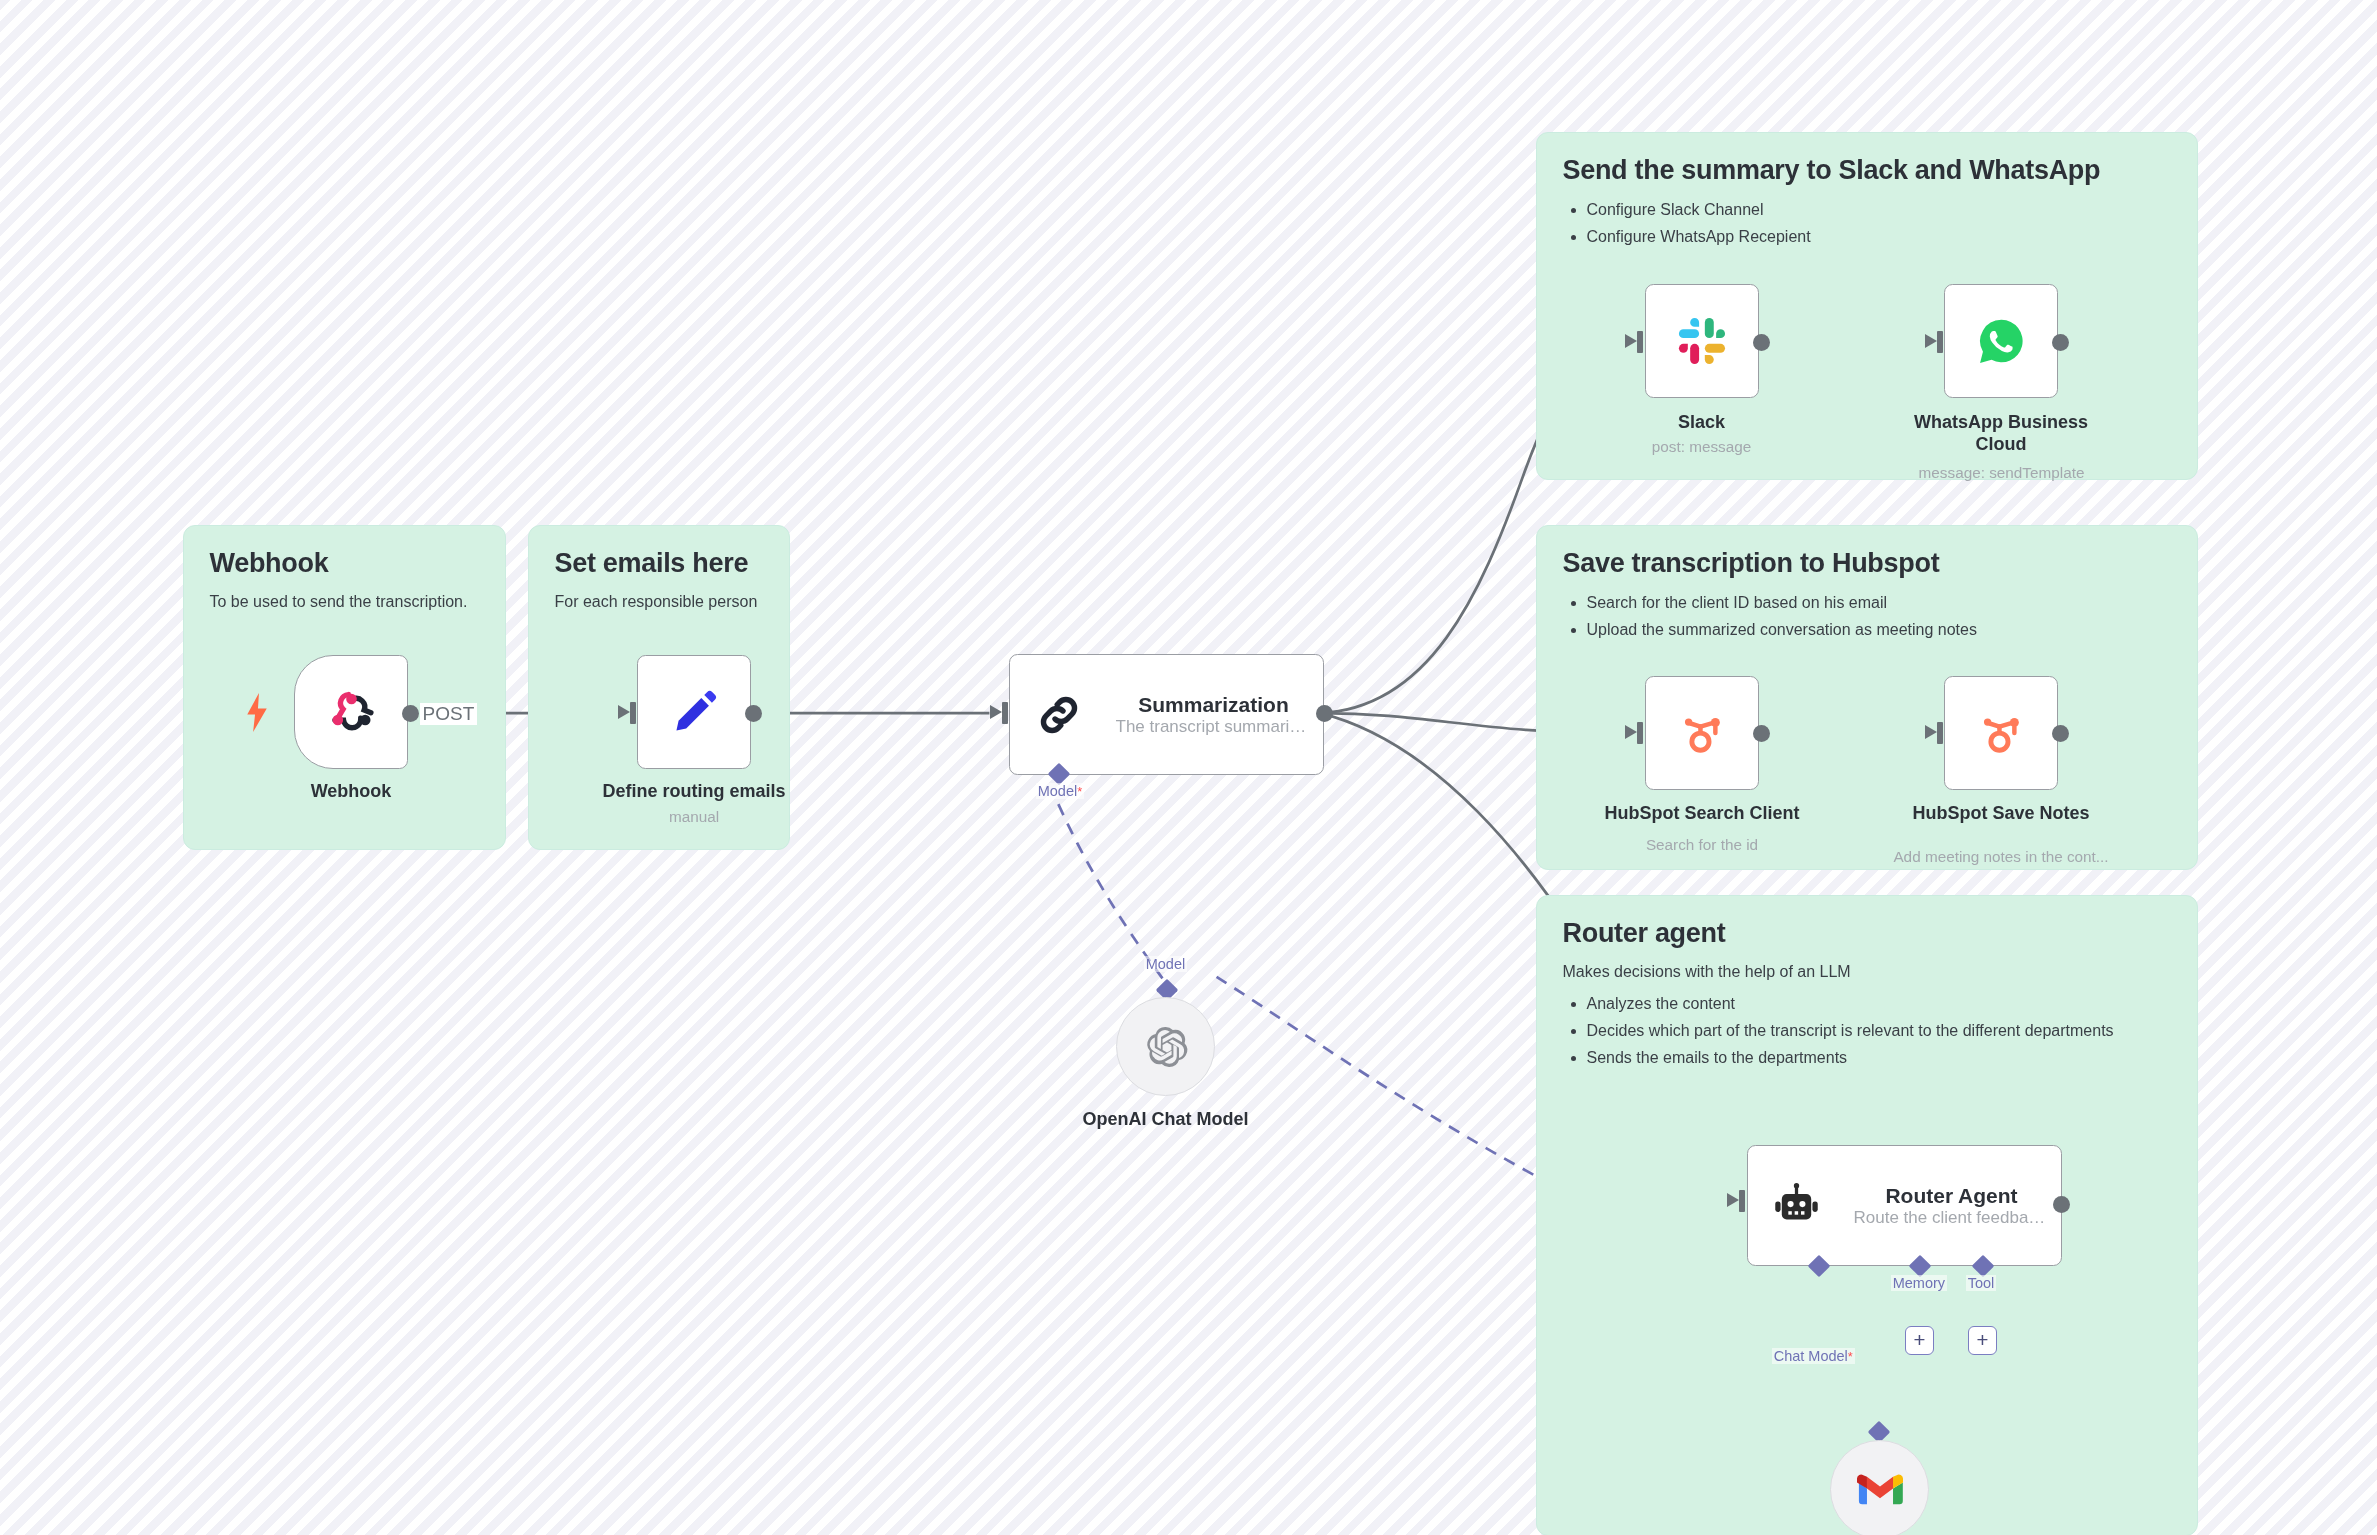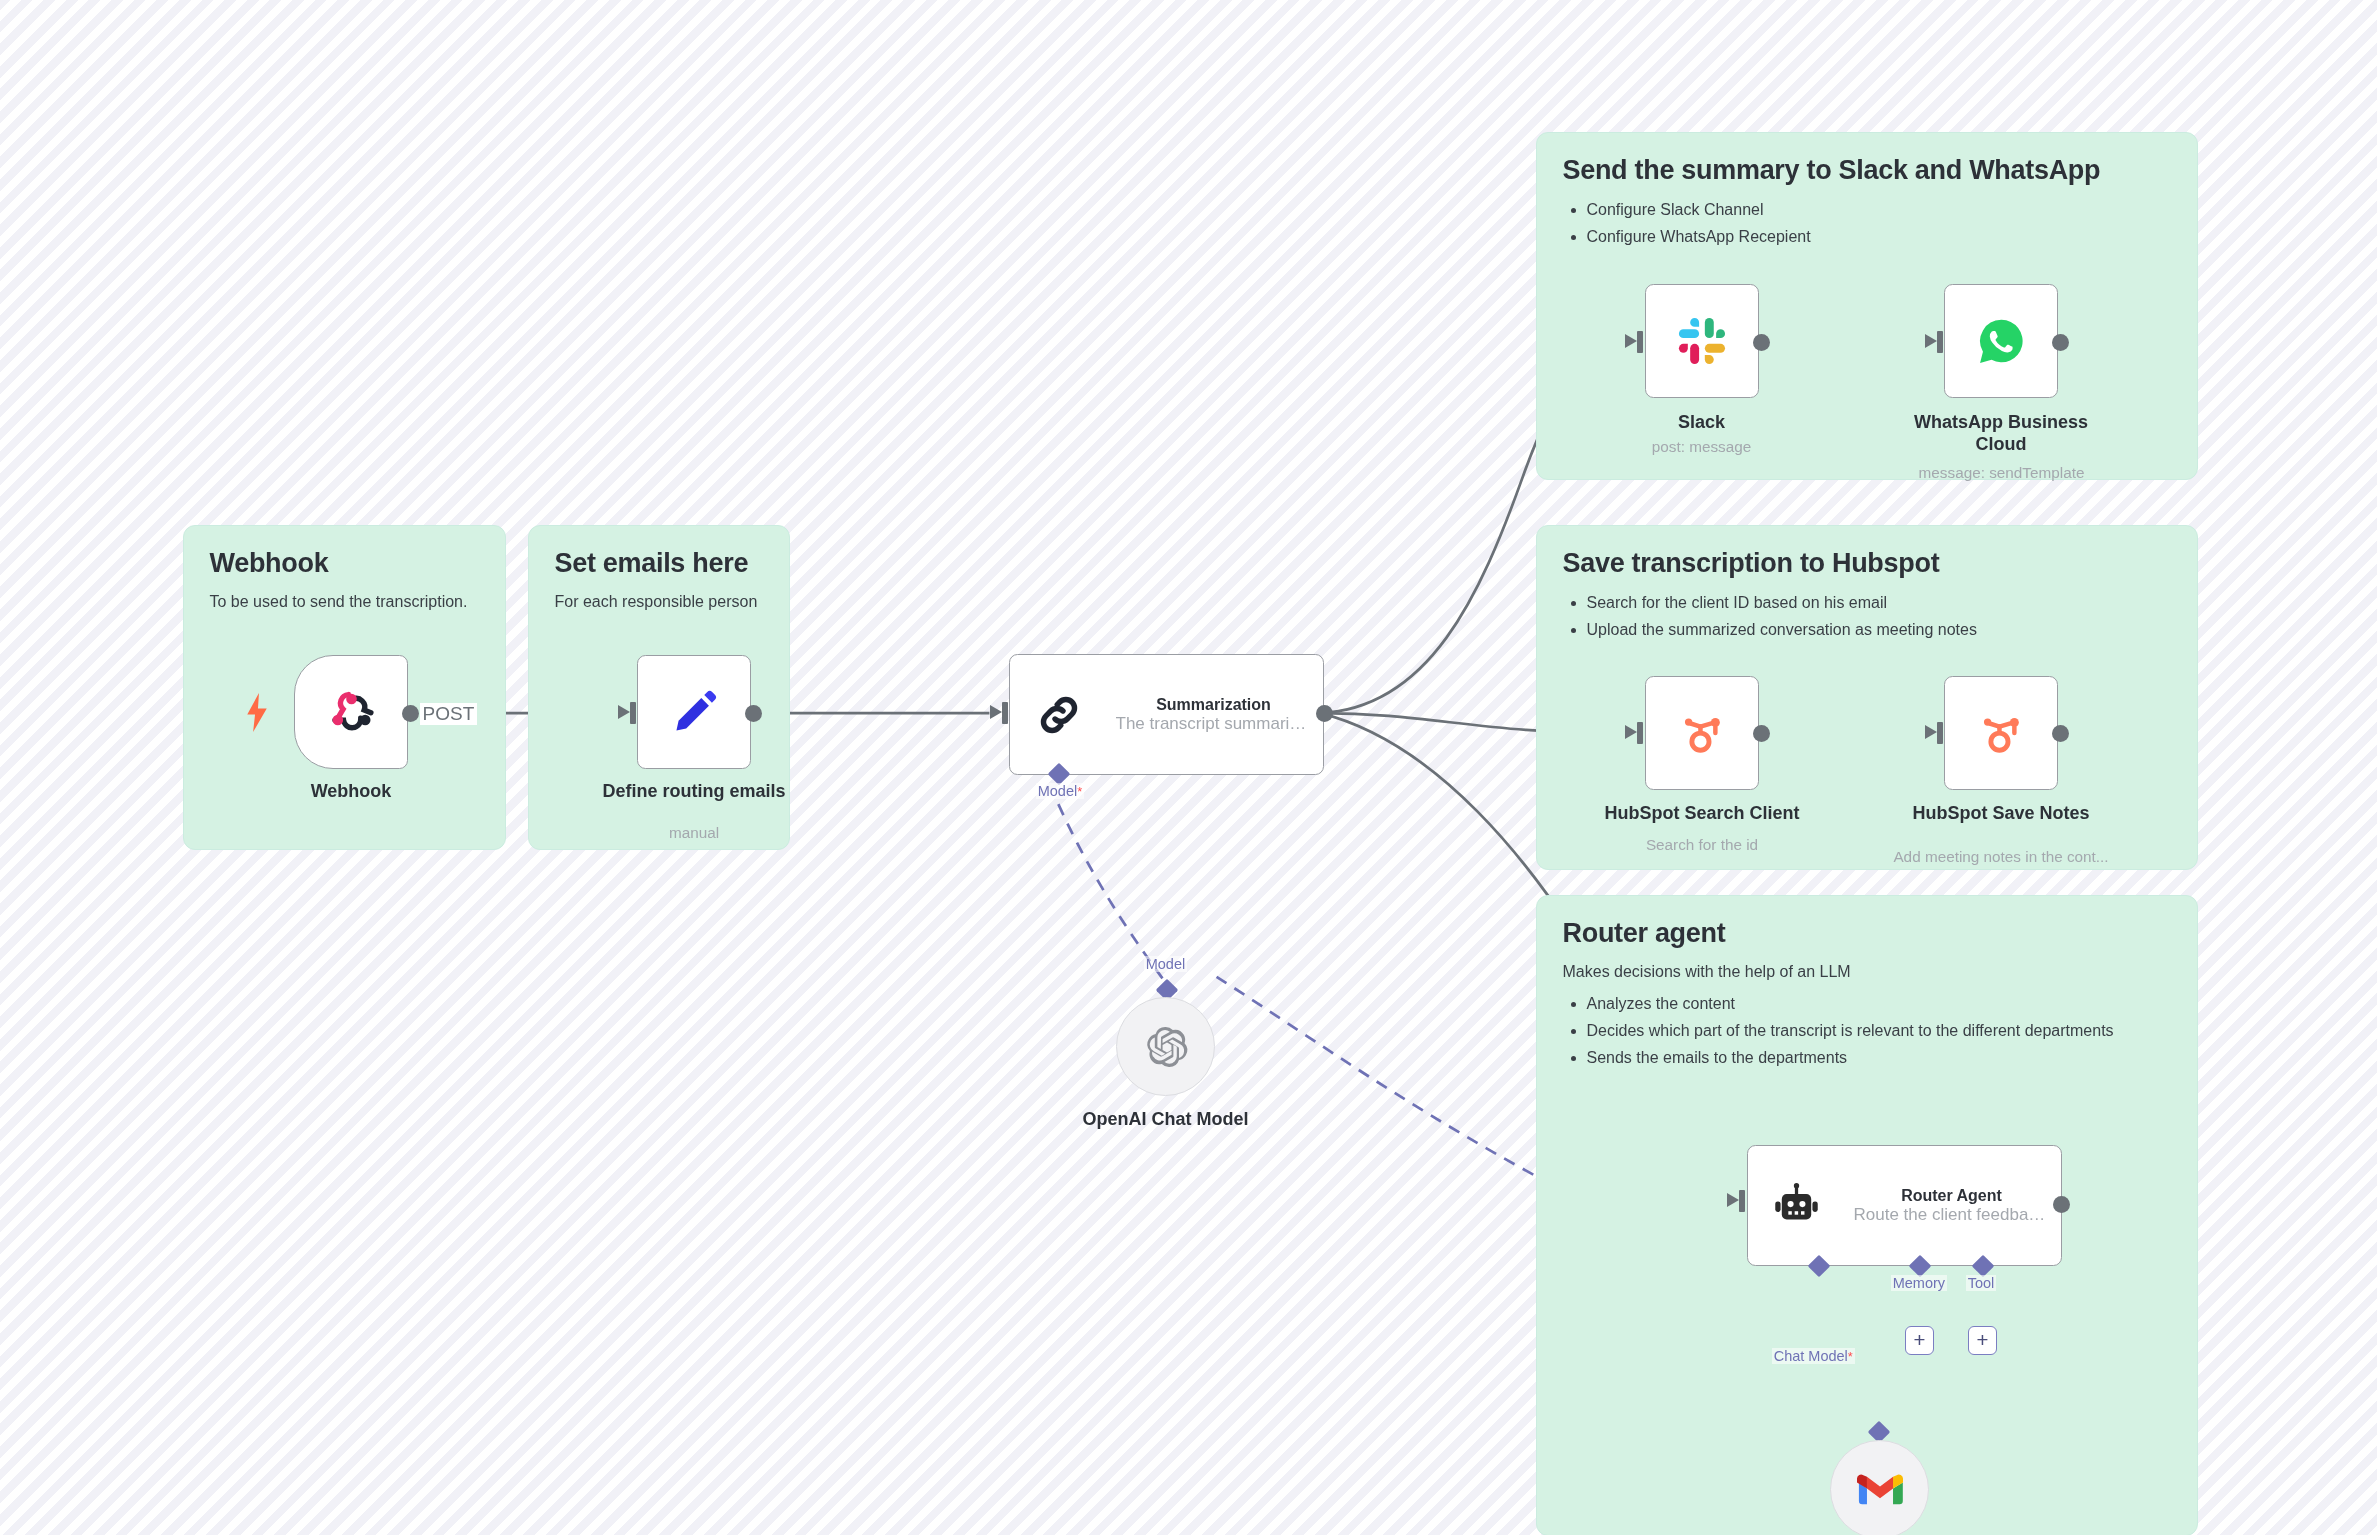--- a/index.html
+++ b/index.html
@@ -84,21 +84,21 @@
     flex: 0 0 auto;
   }
   .node-text {
     margin-left: 19px;
     display: flex; flex-direction: column;
     align-items: center;
     flex: 1 1 auto;
     overflow: hidden;
   }
   .node-inner-title {
-    font-size: 16px; font-weight: bold; color: #2d3138;
+    font-size: 21px; font-weight: bold; color: #2d3138;
     white-space: nowrap;
   }
   .node-inner-sub {
     font-size: 17px; color: #a4a8ae;
     white-space: nowrap; overflow: hidden; text-overflow: ellipsis;
     max-width: 196px;
   }
 
   .node-caption {
     position: absolute;
@@ -303,21 +303,21 @@
   <div class="node" style="left:637px; top:655px; width:114px; height:114px;">
     <span class="node-icon">
       <svg width="51" height="51" viewBox="0 0 24 24">
         <path d="M3.5 20.5l1-4.6L15.2 5.2l3.6 3.6L8.1 19.5z" fill="#2f30e0"></path>
         <path d="M16.6 3.8l1.4-1.4a1.6 1.6 0 0 1 2.3 0l1.3 1.3a1.6 1.6 0 0 1 0 2.3l-1.4 1.4z" fill="#3a3bf0"></path>
       </svg>
     </span>
   </div>
   <div class="dot-out" style="left:745px; top:705px;"></div>
   <div class="node-caption" style="left:592px; top:781px; width:204px;">Define routing emails</div>
-  <div class="node-subcaption" style="left:592px; top:808px; width:204px;margin-top:16px;">manual</div>
+  <div class="node-subcaption" style="left:592px; top:808px; width:204px;">manual</div>
 
   <div class="arrow-in" style="left:990px; top:713px;"></div>
   <div class="node wide" style="left:1009px; top:654px; width:315px; height:121px;">
     <span class="node-icon">
       <svg width="48" height="48" viewBox="0 0 24 24">
         <path d="M10 14a4.3 4.3 0 0 0 6.1 0l2.4-2.4a4.3 4.3 0 0 0-6.1-6.1l-1.3 1.3" stroke="#1f2430" stroke-width="2.7" fill="none" stroke-linecap="round"></path>
         <path d="M14 10a4.3 4.3 0 0 0-6.1 0l-2.4 2.4a4.3 4.3 0 0 0 6.1 6.1l1.3-1.3" stroke="#1f2430" stroke-width="2.7" fill="none" stroke-linecap="round"></path>
       </svg>
     </span>
     <span class="node-text">

